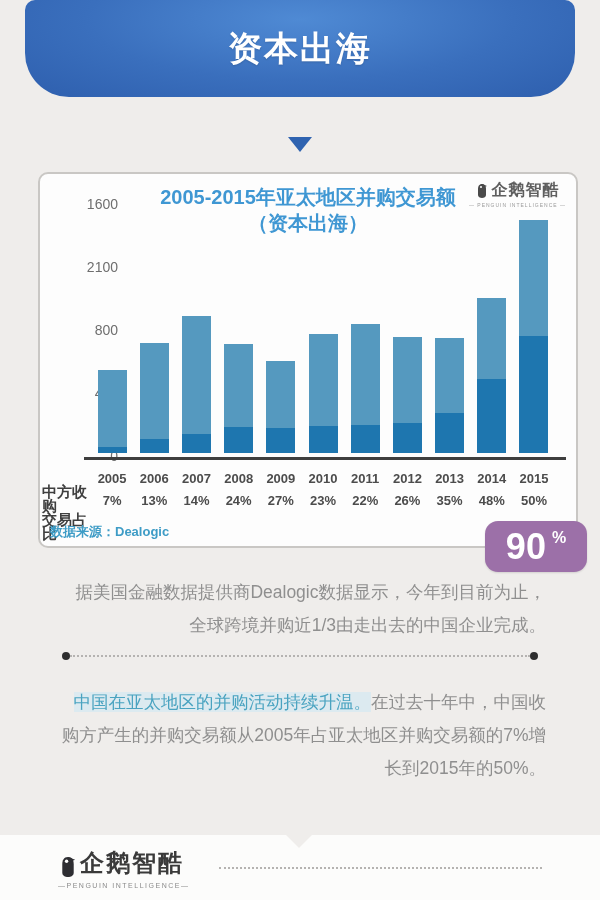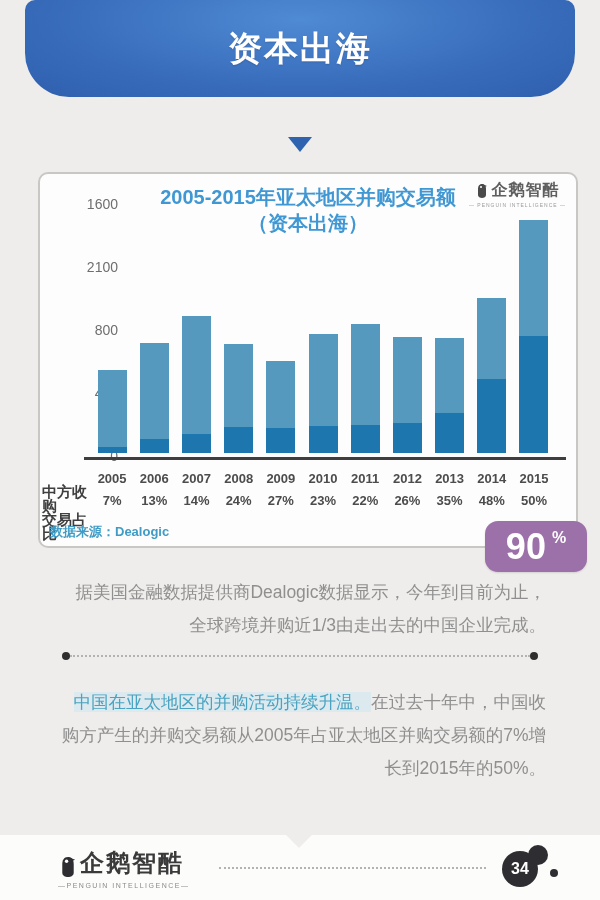--- a/index.html
+++ b/index.html
@@ -251,18 +251,13 @@
       <svg class="penguin-svg" width="20" height="24" viewBox="0 0 14 16">
         <path d="M7 1 C4 1 3 3.5 3 6 L3 12 C3 14 5 15 7 15 C9 15 11 14 11 12 L11 6 C11 3.5 10 1 7 1 Z" fill="#2e2e32"></path>
         <path d="M7 1 L12 3 L8 4.5 Z" fill="#2e2e32"></path>
         <circle cx="6" cy="4" r="1.2" fill="#fff"></circle>
       </svg>
       <span class="logo-text">企鹅智酷</span>
     </div>
     <div class="logo-sub">—PENGUIN INTELLIGENCE—</div>
   </div>
   <div class="footer-dots"></div>
-  <div class="page-badge">
-    <div class="big-circle">34</div>
-    <div class="small-circle"></div>
-    <div class="tiny-dot"></div>
-  </div>
 </div>
 
 </body></html>

